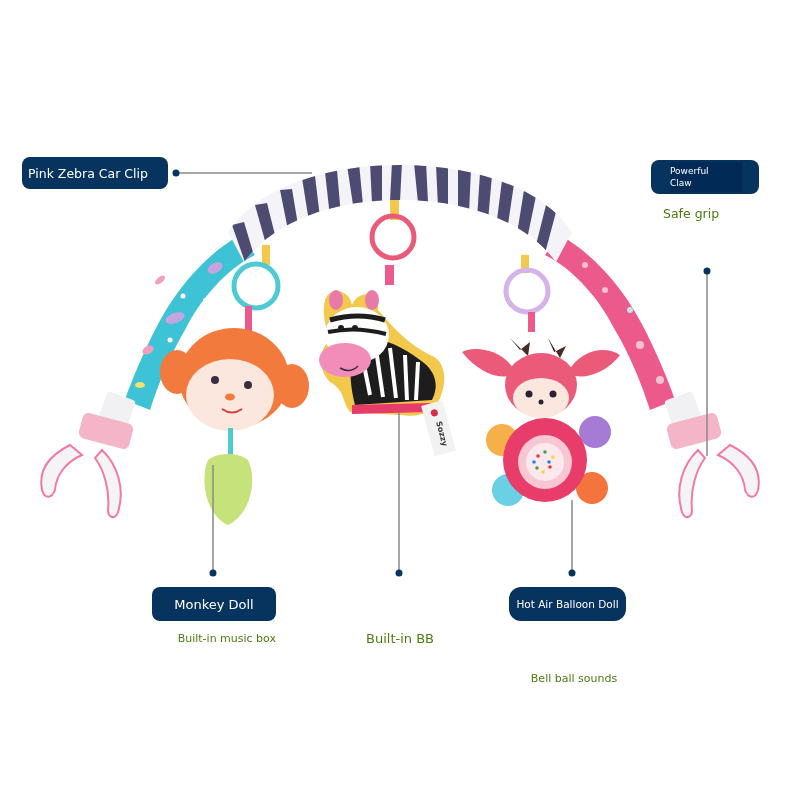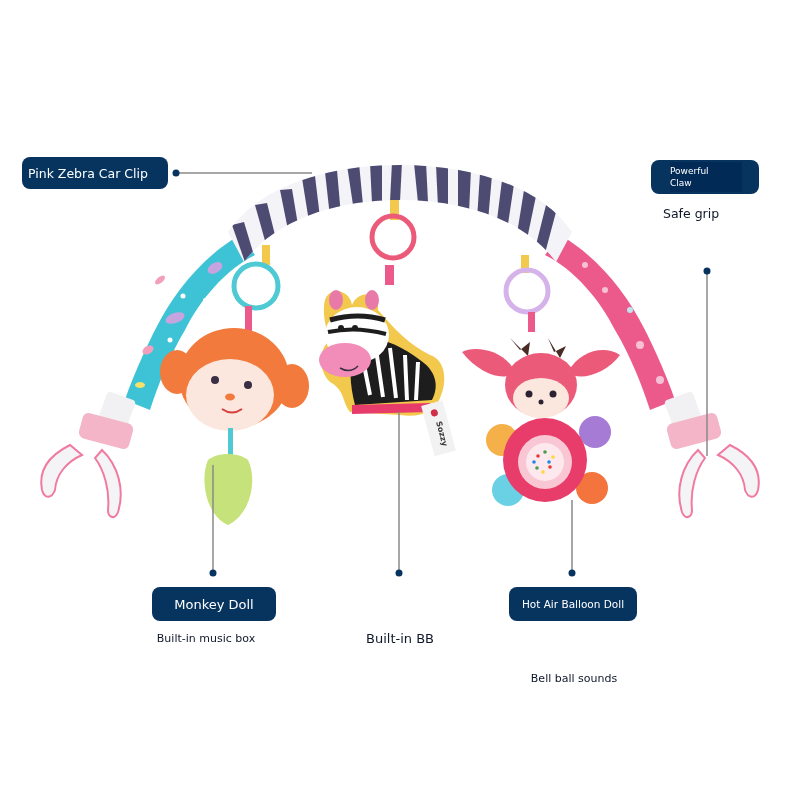--- a/index.html
+++ b/index.html
@@ -4,30 +4,30 @@
 <style>
   html, body { margin: 0; padding: 0; background: #ffffff; }
   body { width: 800px; height: 800px; position: relative; overflow: hidden; font-family: "DejaVu Sans", sans-serif; }
   .stage { position: absolute; left: 0; top: 0; width: 800px; height: 800px; }
   svg.art { position: absolute; left: 0; top: 0; width: 800px; height: 800px; }
   .pill {
     position: absolute; background: #07335f; color: #ffffff;
     border-radius: 8px; display: flex; align-items: center; justify-content: center;
     font-family: "DejaVu Sans", sans-serif; box-sizing: border-box; white-space: nowrap;
   }
-  .sub { position: absolute; color: #0f172a; font-family: "DejaVu Sans", sans-serif; text-align: center; white-space: nowrap; }
+  .sub { position: absolute; color: #4d7c0f; font-family: "DejaVu Sans", sans-serif; text-align: center; white-space: nowrap; }
   #pill-clip { left: 22px; top: 157px; width: 146px; height: 32px; font-size: 12.5px; justify-content: flex-start; padding-left: 6px; }
   #pill-claw { left: 651px; top: 160px; width: 108px; height: 34px; font-size: 9px; justify-content: flex-start; padding-left: 19px; line-height: 12px; white-space: normal; }
   #pill-claw .inner { background: #022a57; display: block; padding: 3px 0; width: 72px; }
   #sub-claw { left: 652px; top: 206px; width: 80px; font-size: 12.5px; text-align: left; padding-left: 11px; }
   #pill-monkey { left: 152px; top: 587px; width: 124px; height: 34px; font-size: 13px; }
-  #sub-monkey { left: 144px; top: 632px; width: 124px; font-size: 11px; }
+  #sub-monkey { left: 152px; top: 632px; width: 124px; font-size: 11px; text-align: right; }
   #pill-zebra { left: 334px; top: 587px; width: 126px; height: 34px; font-size: 10.5px; }
   #sub-zebra { left: 334px; top: 631px; width: 132px; font-size: 13px; }
-  #pill-deer { left: 509px; top: 587px; width: 128px; height: 34px; font-size: 10.5px; }
+  #pill-deer { left: 509px; top: 587px; width: 117px; height: 34px; font-size: 10.5px; border-radius: 12px; }
   #sub-deer { left: 509px; top: 632px; width: 130px; font-size: 11px; margin-top: 40px; }
 </style>
 </head>
 <body>
 
 <div class="stage">
   <svg class="art" viewBox="0 0 800 800">
     <defs>
       <clipPath id="archClip">
         <path d="M228,232 C260,185 330,165 400,165 C470,165 540,185 572,232 L556,262 C525,220 465,200 400,200 C335,200 275,220 244,262 Z"></path>

